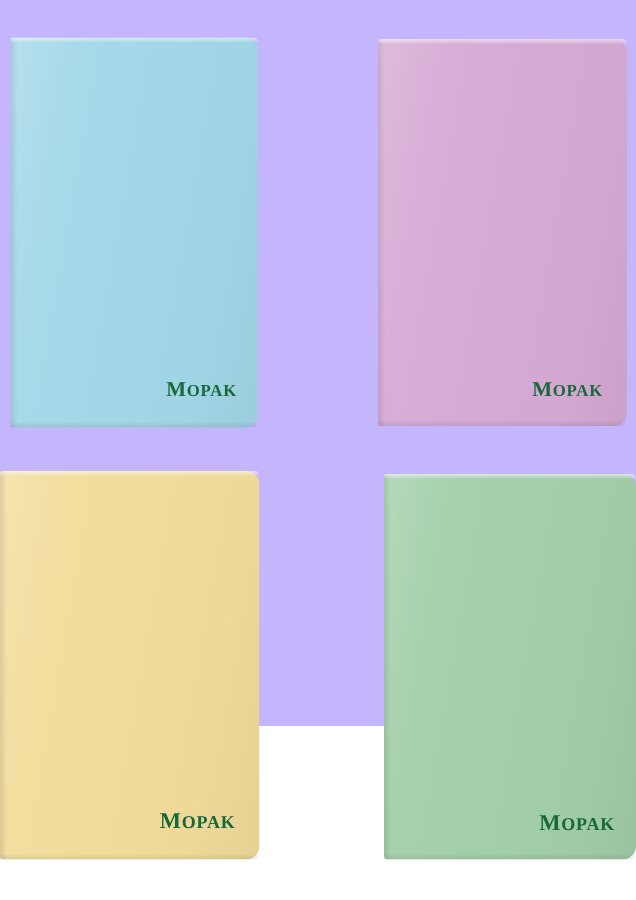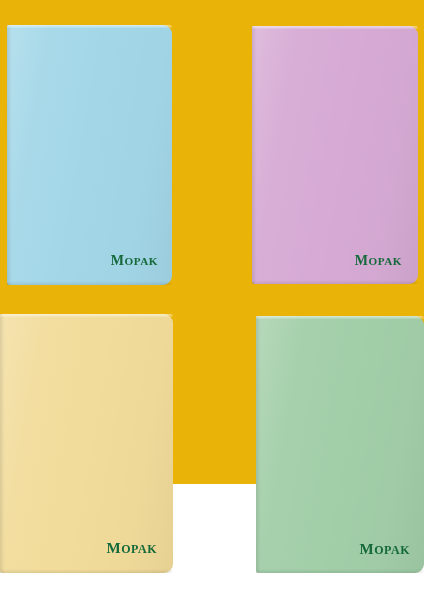--- a/index.html
+++ b/index.html
@@ -14,21 +14,21 @@
     overflow: hidden;
     font-family: "Liberation Sans", sans-serif;
   }
 
   #product-grid {
     position: absolute;
     left: 0;
     top: 0;
     width: 424px;
     height: 484px;
-    background: #eab308;
+    background: #c4b5fd;
   }
 
   .notebook {
     position: absolute;
     box-sizing: border-box;
     overflow: hidden;
   }
 
   
   .cover {

